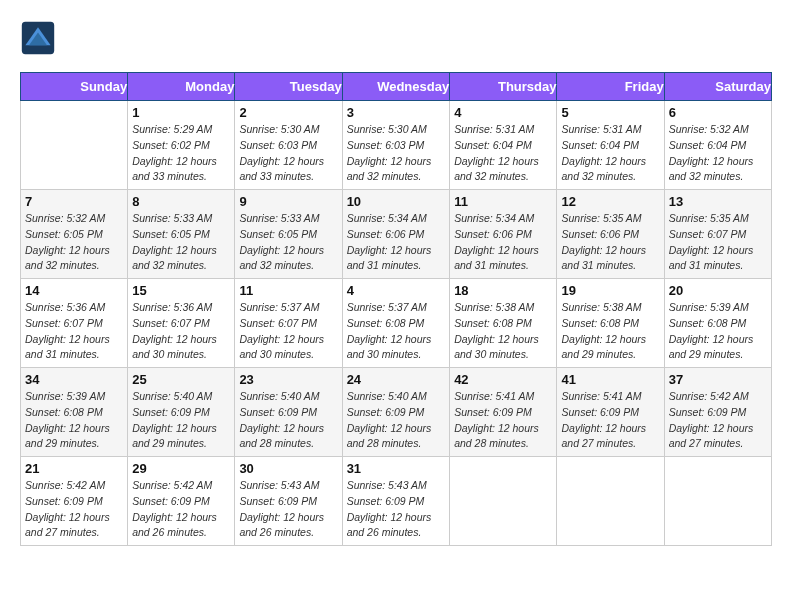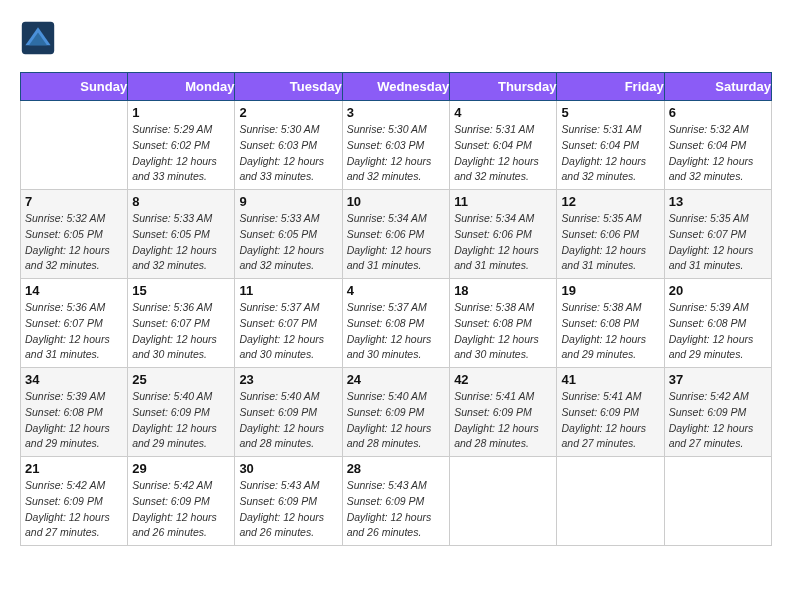--- a/index.html
+++ b/index.html
@@ -244,21 +244,21 @@
         </td>
         <td>
           <div class="day-number">29</div>
           <div class="day-info">Sunrise: 5:42 AM<br>Sunset: 6:09 PM<br>Daylight: 12 hours and 26 minutes.</div>
         </td>
         <td>
           <div class="day-number">30</div>
           <div class="day-info">Sunrise: 5:43 AM<br>Sunset: 6:09 PM<br>Daylight: 12 hours and 26 minutes.</div>
         </td>
         <td>
-          <div class="day-number">28</div>
+          <div class="day-number">31</div>
           <div class="day-info">Sunrise: 5:43 AM<br>Sunset: 6:09 PM<br>Daylight: 12 hours and 26 minutes.</div>
         </td>
         <td class="empty-cell"></td>
         <td class="empty-cell"></td>
         <td class="empty-cell"></td>
       </tr>
     </tbody>
 </table>
 
 </body></html>

